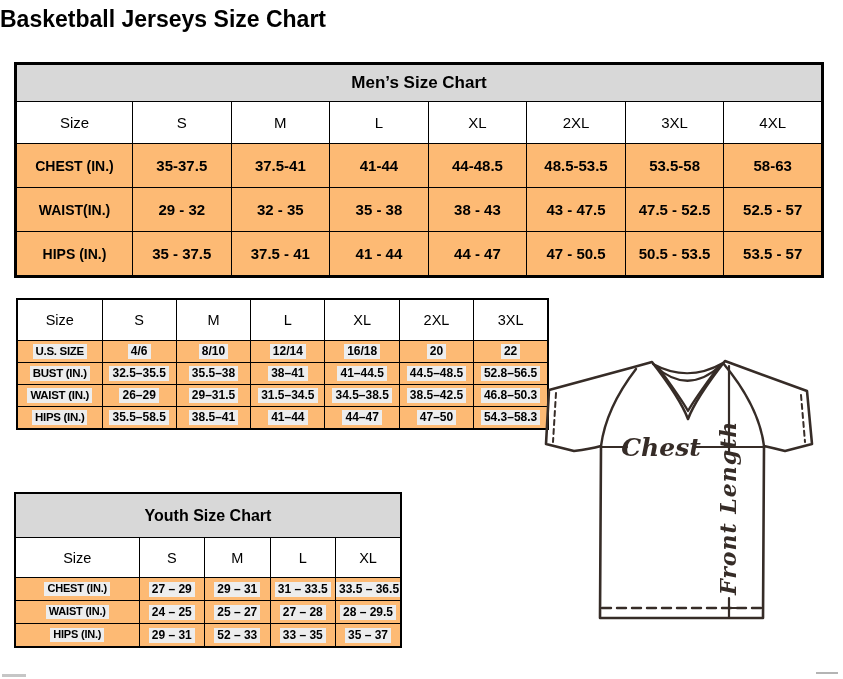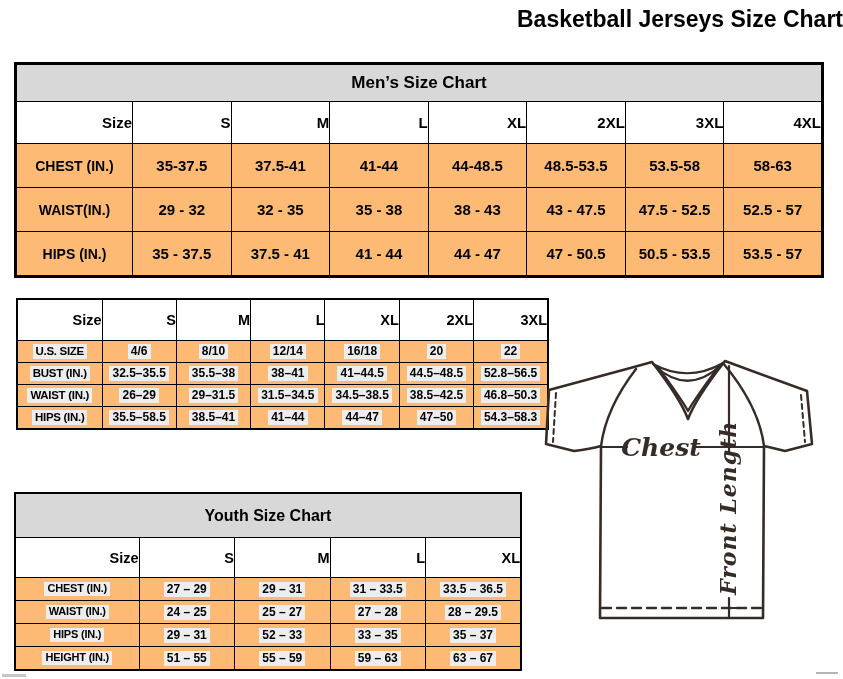--- a/index.html
+++ b/index.html
@@ -1,46 +1,46 @@
 <!DOCTYPE html>
 <html><head>
 <meta charset="utf-8">
 <style>
   html,body{margin:0;padding:0;}
   body{width:843px;height:679px;background:#ffffff;font-family:"Liberation Sans",sans-serif;position:relative;overflow:hidden;}
   .page{position:absolute;inset:0;width:843px;height:679px;}
 
-  .main-title{position:absolute;top:6px;left:0;width:843px;text-align:right;
+  .main-title{position:absolute;top:6px;left:0;width:843px;text-align:left;
     font-size:23px;font-weight:bold;color:#000;margin:0;letter-spacing:0px;}
 
   table.tbl{position:absolute;border-collapse:collapse;table-layout:fixed;background:#fdba74;}
   table.tbl th,table.tbl td{border:1px solid #000;text-align:center;vertical-align:middle;
     color:#000;padding:0;overflow:hidden;white-space:nowrap;}
   tr.title-row th{background:#d8d8d8;font-size:17px;font-weight:bold;}
-  tr.head-row th{font-weight:bold;background:#fff;text-align:right;}
+  tr.head-row th{font-weight:normal;background:#fff;}
 
   
   .tbl-mens{left:14px;top:62px;width:810px;border:3px solid #000;}
   .tbl-mens th,.tbl-mens td{border-width:2px;font-weight:bold;}
   .tbl-mens tr.title-row th{height:36px;font-size:17px;}
   .tbl-mens tr.head-row th{height:41px;font-size:15px;}
   .tbl-mens tr.data-row th,.tbl-mens tr.data-row td{height:43px;font-size:15px;}
   .tbl-mens tr.data-row th{font-size:14px;}
   .tbl-mens col.c-label{width:117px;}
 
   
   .tbl-womens{left:16px;top:298px;width:533px;border:2px solid #000;}
   .tbl-womens tr.title-row th{height:39px;font-size:16px;}
   .tbl-womens tr.head-row th{height:40px;font-size:14.5px;}
   .tbl-womens tr.data-row th,.tbl-womens tr.data-row td{height:21px;font-size:12px;font-weight:bold;}
   .tbl-womens tr.data-row th{font-size:11.5px;letter-spacing:-0.3px;}
   .tbl-womens col.c-label{width:85px;}
 
   
-  .tbl-youth{left:14px;top:492px;width:508px;border:2px solid #000;}
+  .tbl-youth{left:14px;top:492px;width:388px;border:2px solid #000;}
   .tbl-youth tr.title-row th{height:43px;font-size:16px;}
   .tbl-youth tr.head-row th{height:39px;font-size:14.5px;}
   .tbl-youth tr.data-row th,.tbl-youth tr.data-row td{height:22px;font-size:12px;font-weight:bold;}
   .tbl-youth tr.data-row th{font-size:11px;letter-spacing:-0.2px;}
   .tbl-youth col.c-label{width:124px;}
 
   .hl{background:#ededed;padding:0 3px;display:inline-block;line-height:1.25;text-align:center;}
 
   
   .jersey-wrap{position:absolute;left:542px;top:356px;width:284px;height:296px;}
@@ -208,27 +208,20 @@
       <td><span class="hl">27 – 28</span></td>
       <td><span class="hl">28 – 29.5</span></td>
     </tr>
     <tr class="data-row">
       <th><span class="hl">HIPS (IN.)</span></th>
       <td><span class="hl">29 – 31</span></td>
       <td><span class="hl">52 – 33</span></td>
       <td><span class="hl">33 – 35</span></td>
       <td><span class="hl">35 – 37</span></td>
     </tr>
-    <tr class="data-row">
-      <th><span class="hl">HEIGHT (IN.)</span></th>
-      <td><span class="hl">51 – 55</span></td>
-      <td><span class="hl">55 – 59</span></td>
-      <td><span class="hl">59 – 63</span></td>
-      <td><span class="hl">63 – 67</span></td>
-    </tr>
     </tbody>
   </table>
 
   <div class="jersey-wrap">
     <svg viewBox="0 0 284 296" xmlns="http://www.w3.org/2000/svg">
       <g stroke="#362c27" fill="none" stroke-linejoin="round" stroke-linecap="round">
 
         <path stroke-width="2.6" d="
           M 92 11 L 110 6
           Q 138 42 146 63

